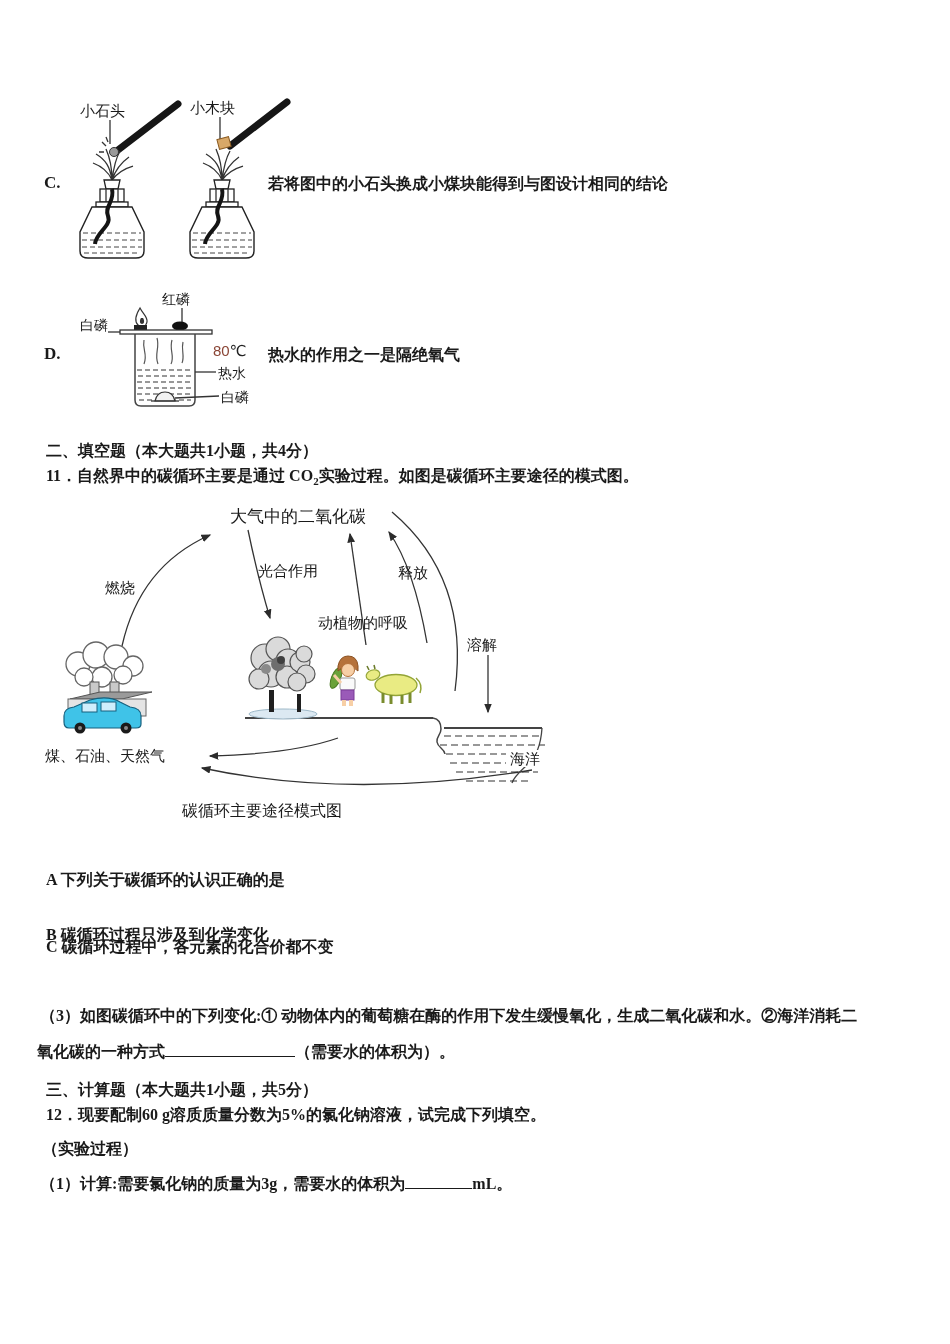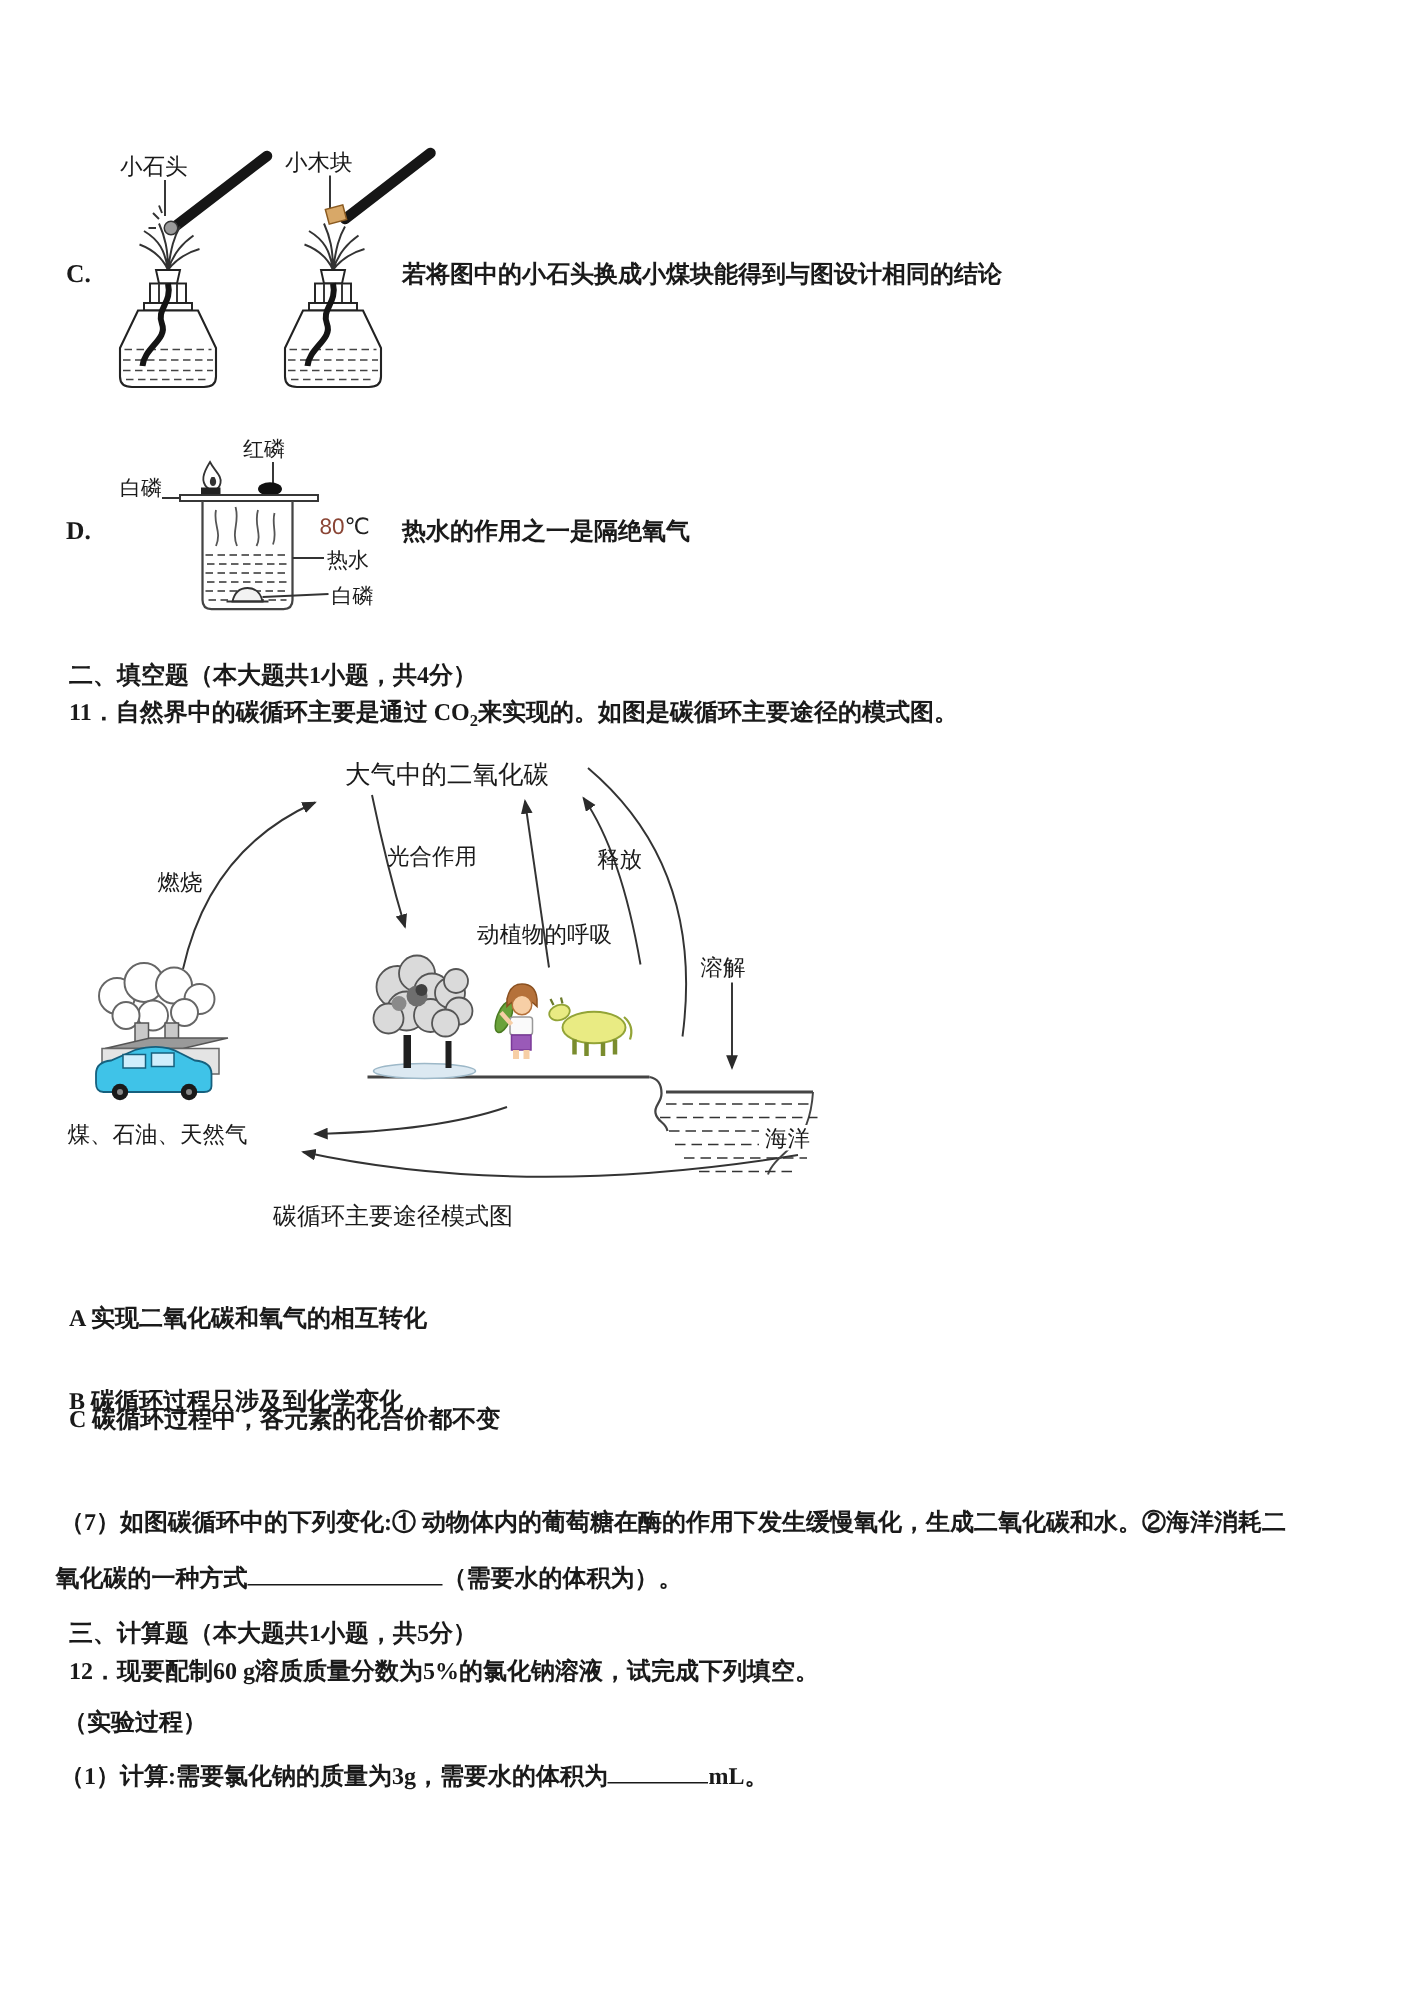--- a/index.html
+++ b/index.html
@@ -75,21 +75,21 @@
     <text x="141" y="76" font-size="15"><tspan fill="#8a4535">80</tspan><tspan fill="#222">℃</tspan></text>
     <line x1="144" y1="92" x2="123" y2="92" class="thin"></line>
     <text x="146" y="98" font-size="14">热水</text>
     <line x1="147" y1="116" x2="103" y2="118" class="thin"></line>
     <text x="149" y="122" font-size="14">白磷</text>
   </svg>
   <div class="t letter" style="left:44px;top:343px">D.</div>
   <div class="t" style="left:268px;top:345px">热水的作用之一是隔绝氧气</div>
 
   <div class="t" style="left:46px;top:441px">二、填空题（本大题共1小题，共4分）</div>
-  <div class="t" style="left:46px;top:466px"><span>11．自然界中的碳循环主要是通过 CO</span><sub style="font-size:11px">2</sub><span>来实现的。如图是碳循环主要途径的模式图。</span></div>
+  <div class="t" style="left:46px;top:466px"><span>11．自然界中的碳循环主要是通过 CO</span><sub style="font-size:11px">2</sub><span>实验过程。如图是碳循环主要途径的模式图。</span></div>
 
   <svg style="left:40px;top:498px" width="525" height="330" viewBox="0 0 525 330">
     <defs>
       <marker id="ah" markerWidth="9" markerHeight="9" refX="6.5" refY="3" orient="auto">
         <path d="M0,0 L7.5,3 L0,6 Z" fill="#2b2b2b"></path>
       </marker>
     </defs>
 
     <text x="190" y="24" font-size="17">大气中的二氧化碳</text>
 
@@ -192,25 +192,25 @@
         <line x1="343" y1="195" x2="343" y2="205"></line>
           <line x1="351" y1="197" x2="351" y2="206"></line>
         <line x1="362" y1="197" x2="362" y2="206"></line>
           <line x1="370" y1="195" x2="370" y2="205"></line>
       </g>
       <path d="M376,180 Q383,186 380,195" stroke="#93a437" stroke-width="1.5" fill="none"></path>
     </g>
   </svg>
 
 
-  <div class="t" style="left:46px;top:870px">A 实现二氧化碳和氧气的相互转化</div>
+  <div class="t" style="left:46px;top:870px">A 下列关于碳循环的认识正确的是</div>
   <div class="t" style="left:46px;top:925px">B 碳循环过程只涉及到化学变化</div>
   <div class="t" style="left:46px;top:937px">C 碳循环过程中，各元素的化合价都不变</div>
 
-  <div class="t" style="left:40px;top:1006px">（7）如图碳循环中的下列变化:① 动物体内的葡萄糖在酶的作用下发生缓慢氧化，生成二氧化碳和水。②海洋消耗二</div>
+  <div class="t" style="left:40px;top:1006px">（3）如图碳循环中的下列变化:① 动物体内的葡萄糖在酶的作用下发生缓慢氧化，生成二氧化碳和水。②海洋消耗二</div>
   <div class="t" style="left:37px;top:1041px"><span>氧化碳的一种方式</span><span class="blank" style="width:130px"></span><span>（需要水的体积为）。</span></div>
 
   <div class="t" style="left:46px;top:1080px">三、计算题（本大题共1小题，共5分）</div>
   <div class="t" style="left:46px;top:1105px">12．现要配制60 g溶质质量分数为5%的氯化钠溶液，试完成下列填空。</div>
   <div class="t" style="left:42px;top:1139px">（实验过程）</div>
   <div class="t" style="left:40px;top:1173px"><span>（1）计算:需要氯化钠的质量为3g，需要水的体积为</span><span class="blank" style="width:67px"></span><span>mL。</span></div>
 
 </div>
 
 </body></html>

